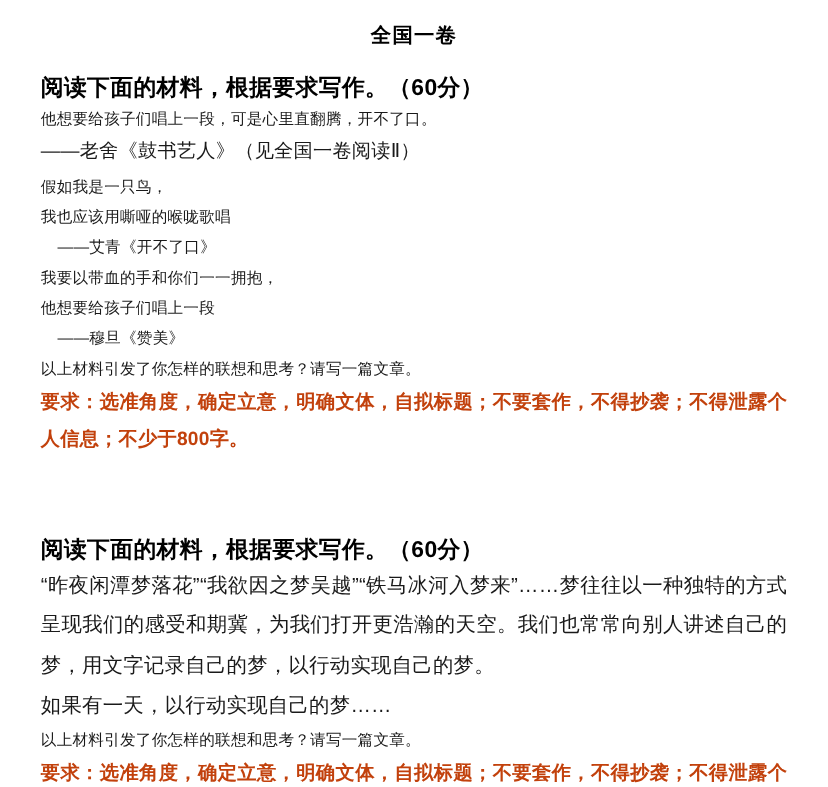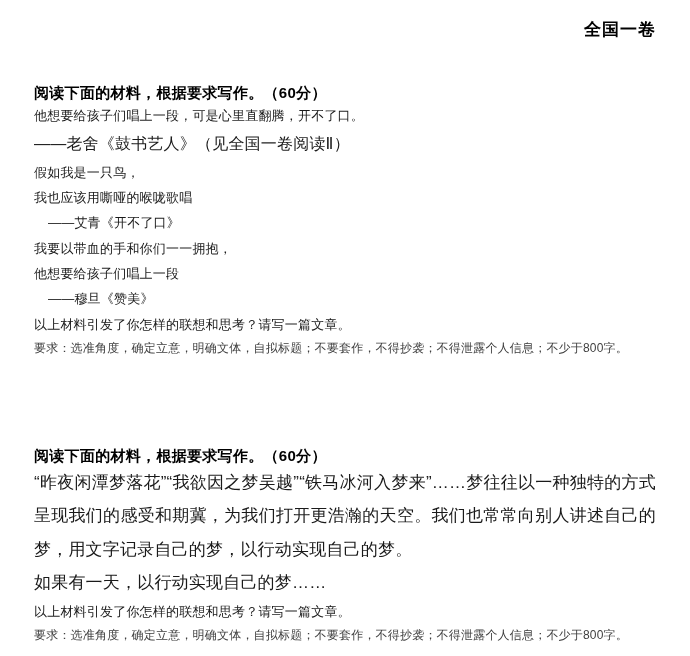--- a/index.html
+++ b/index.html
@@ -19,33 +19,33 @@
     height: 656px;
     box-sizing: border-box;
     padding: 0;
     position: relative;
   }
   .section {
     padding: 0 34px;
     box-sizing: border-box;
   }
   .section-title {
-    text-align: right;
+    text-align: center;
     font-weight: bold;
     font-size: 17px;
     letter-spacing: 1px;
     color: #000000;
   }
   .sec1-title { margin-top: 18px; }
   .sec2-title { margin-top: 30px; }
   .prompt-line {
     font-weight: bold;
-    font-size: 15px;
+    font-size: 19px;
     color: #000000;
-    margin-top: 43px;
+    margin-top: 19px;
     letter-spacing: 0.3px;
   }
   .body-line {
     font-size: 13px;
     color: #1a1a1a;
     line-height: 1.95;
     letter-spacing: 0.2px;
   }
   .indent-line {
     padding-left: 14px;
@@ -55,25 +55,26 @@
     color: #1a1a1a;
     line-height: 1.95;
     letter-spacing: 0.2px;
     text-align: justify;
   }
   .small-note {
     font-size: 16px;
   }
   .sec-gap { height: 44px; }
   .requirements {
-    font-size: 12px;
-    color: #404040;
+    font-size: 16px;
+    color: #c2410c;
     line-height: 1.95;
     letter-spacing: 0.2px;
     text-align: justify;
+    font-weight: bold;
   }
 </style>
 </head>
 <body>
 
 <div class="page">
 
   <div class="section">
     <div class="section-title sec1-title">全国一卷</div>
 

